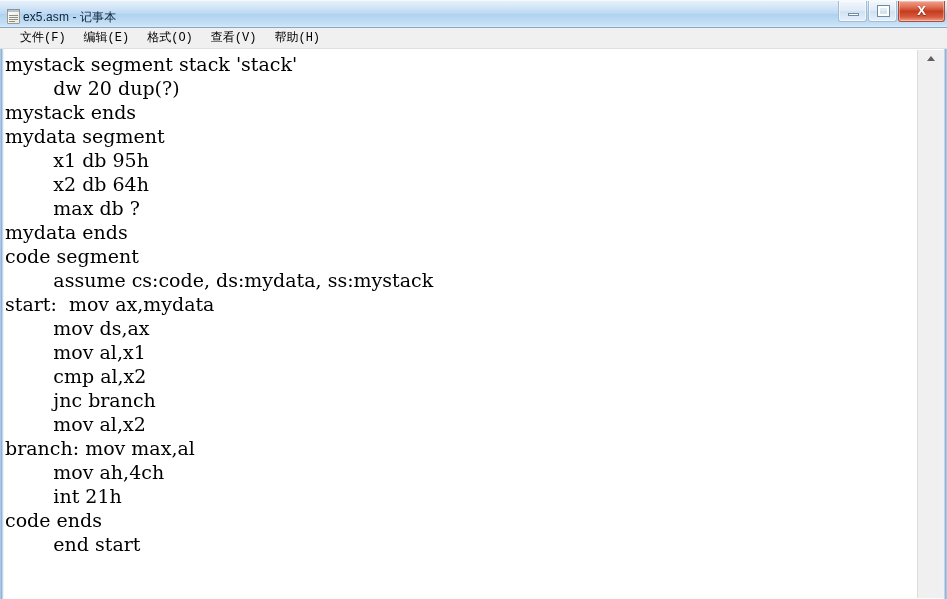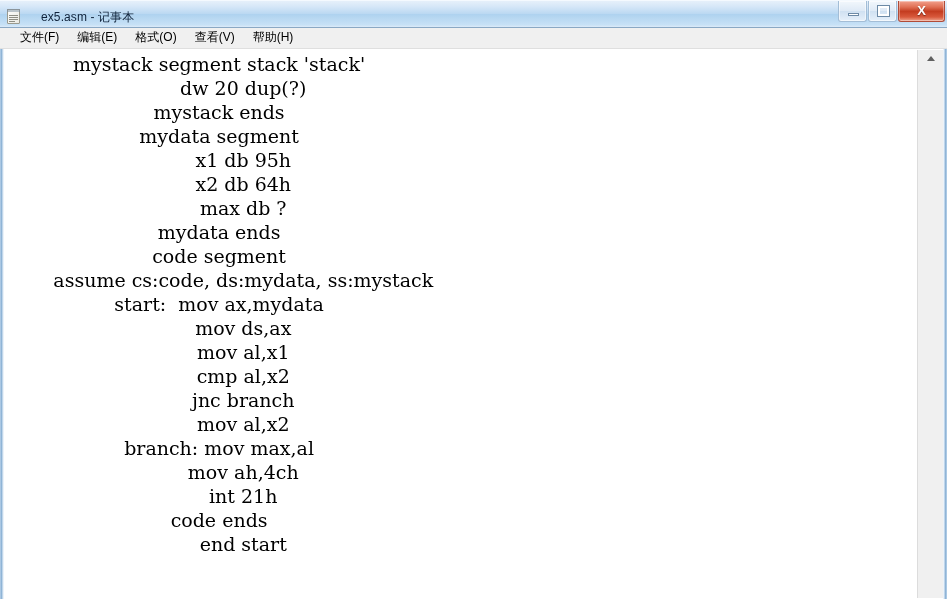--- a/index.html
+++ b/index.html
@@ -51,21 +51,21 @@
     background: #f4f9fe;
   }
 
   #titlebar-left {
     position: absolute;
     left: 6px;
     top: 0;
     height: 34px;
     display: flex;
     align-items: center;
-    gap: 20px;
+    gap: 2px;
   }
 
   
   .notepad-icon {
     position: relative;
     width: 15px;
     height: 16px;
     flex: 0 0 auto;
   }
   .notepad-icon .paper {
@@ -182,21 +182,21 @@
     border-bottom: 1px solid #dfdfdf;
     display: flex;
     align-items: center;
     padding-left: 11px;
   }
   .menu-item {
     font-size: 12px;
     color: #000000;
     padding: 2px 9px 3px 9px;
     white-space: nowrap;
-    font-family: Liberation Sans, sans-serif;
+    font-family: Liberation Mono, monospace;
     cursor: default;
   }
 
   
   #client-area {
     position: absolute;
     left: 0;
     top: 49px;
     width: 947px;
     height: 550px;
@@ -223,21 +223,20 @@
   }
 
   #text-area {
     position: absolute;
     left: 4px;
     top: 49px;
     width: 790px;
     height: 550px;
     background: #ffffff;
     overflow: hidden;
-    text-align: center;
   }
 
   #code-text {
     position: absolute;
     left: 1px;
     top: 3px;
     margin: 0;
     font-family: "DejaVu Serif", "Liberation Serif", serif;
     font-size: 19px;
     line-height: 24px;

